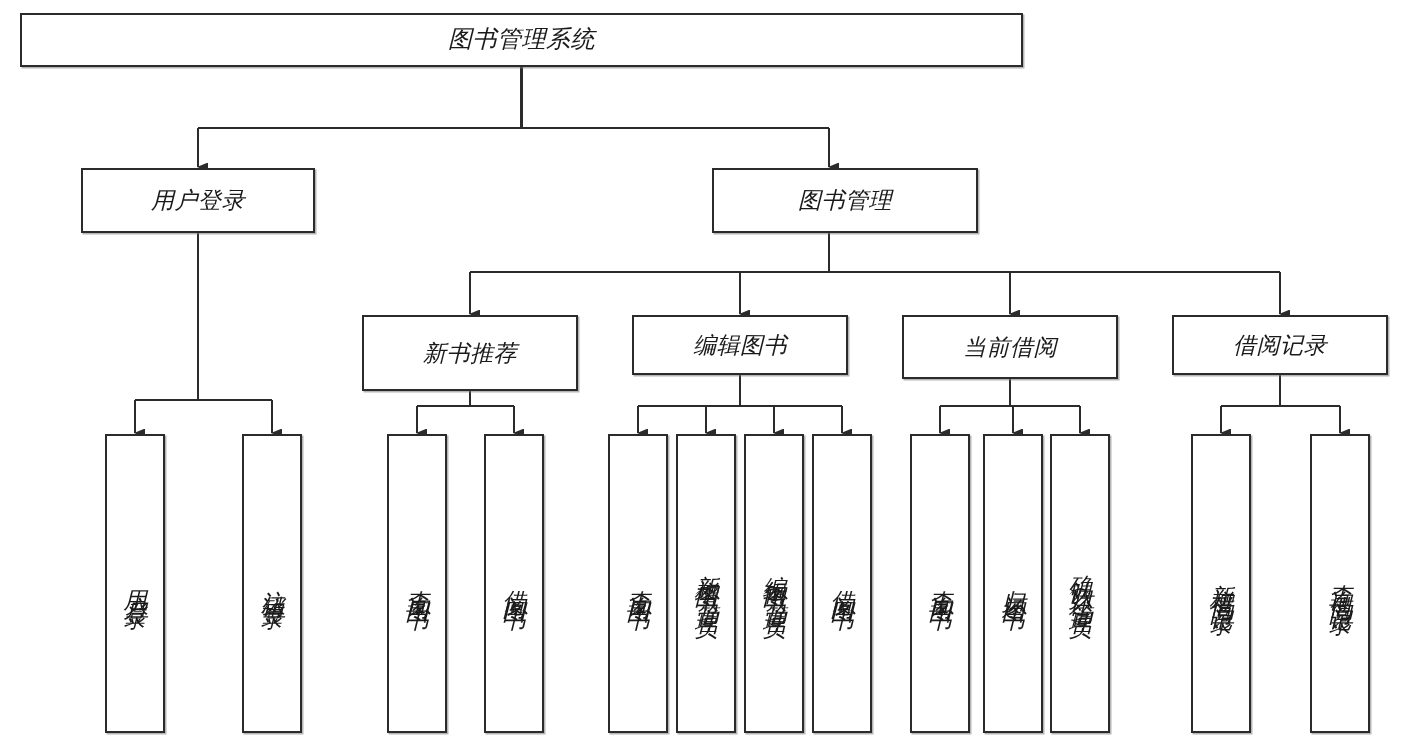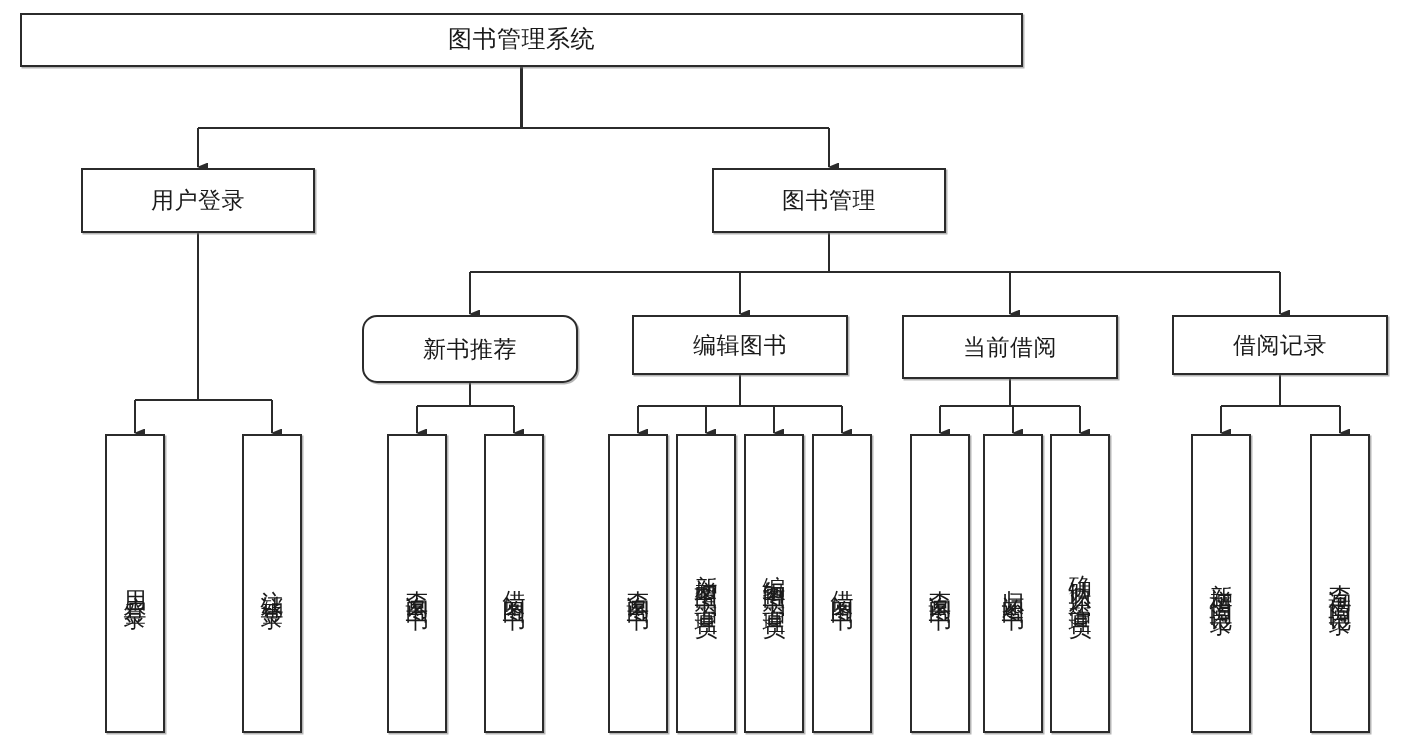--- a/index.html
+++ b/index.html
@@ -28,20 +28,21 @@
   }
   .node {
     position: absolute;
     box-sizing: border-box;
     background: #ffffff;
     border: 2px solid #2b2b2b;
     display: flex;
     align-items: center;
     justify-content: center;
     box-shadow: 1.5px 1.5px 0 rgba(120,120,120,0.55);
+    font-style: italic;
   }
   .node-label {
     color: #1a1a1a;
     letter-spacing: 0.5px;
     white-space: nowrap;
     line-height: 1.05;
   }
   .node.horizontal .node-label {
     font-size: 23px;
   }
@@ -119,24 +120,24 @@
   </svg>
 
   <div class="node root horizontal" id="node-root" style="left: 20px; top: 13px; width: 1003px; height: 54px;">
     <span class="node-label">图书管理系统</span>
   </div>
 
   <div id="nodes-container">
       <div class="node horizontal level-2" style="left: 81px; top: 168px; width: 234px; height: 65px;">
         <span class="node-label">用户登录</span>
       </div>
-      <div class="node horizontal level-2" style="left: 712px; top: 168px; width: 234px; height: 65px;">
+      <div class="node horizontal level-2" style="left: 712px; top: 168px; width: 266px; height: 65px;">
         <span class="node-label">图书管理</span>
       </div>
-      <div class="node horizontal level-3" style="left: 362px; top: 315px; width: 216px; height: 68px; border-radius: 15px;">
+      <div class="node horizontal level-3" style="left: 362px; top: 315px; width: 216px; height: 76px;">
         <span class="node-label">新书推荐</span>
       </div>
       <div class="node horizontal level-3" style="left: 632px; top: 315px; width: 216px; height: 60px;">
         <span class="node-label">编辑图书</span>
       </div>
       <div class="node horizontal level-3" style="left: 902px; top: 315px; width: 216px; height: 64px;">
         <span class="node-label">当前借阅</span>
       </div>
       <div class="node horizontal level-3" style="left: 1172px; top: 315px; width: 216px; height: 60px;">
         <span class="node-label">借阅记录</span>

